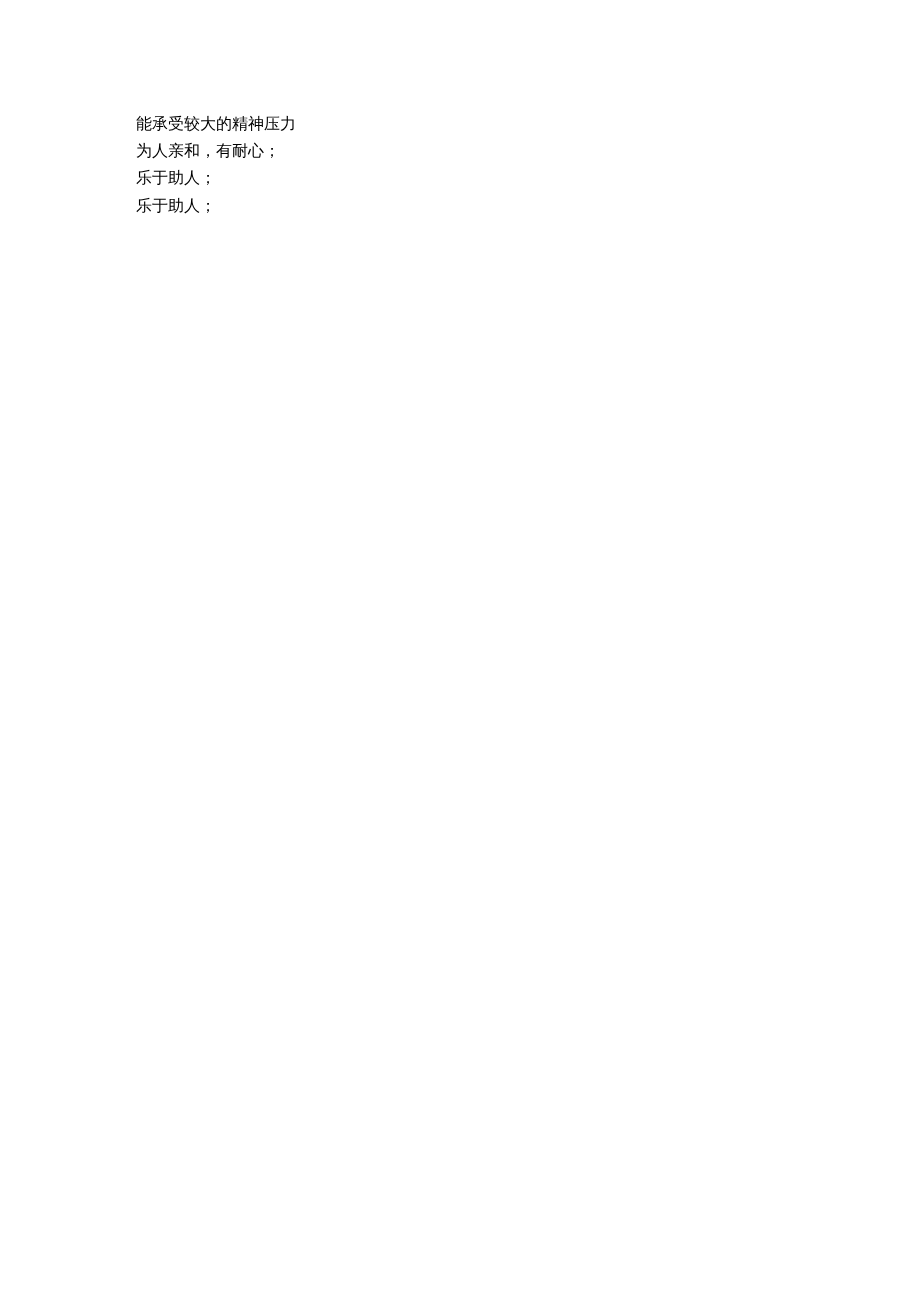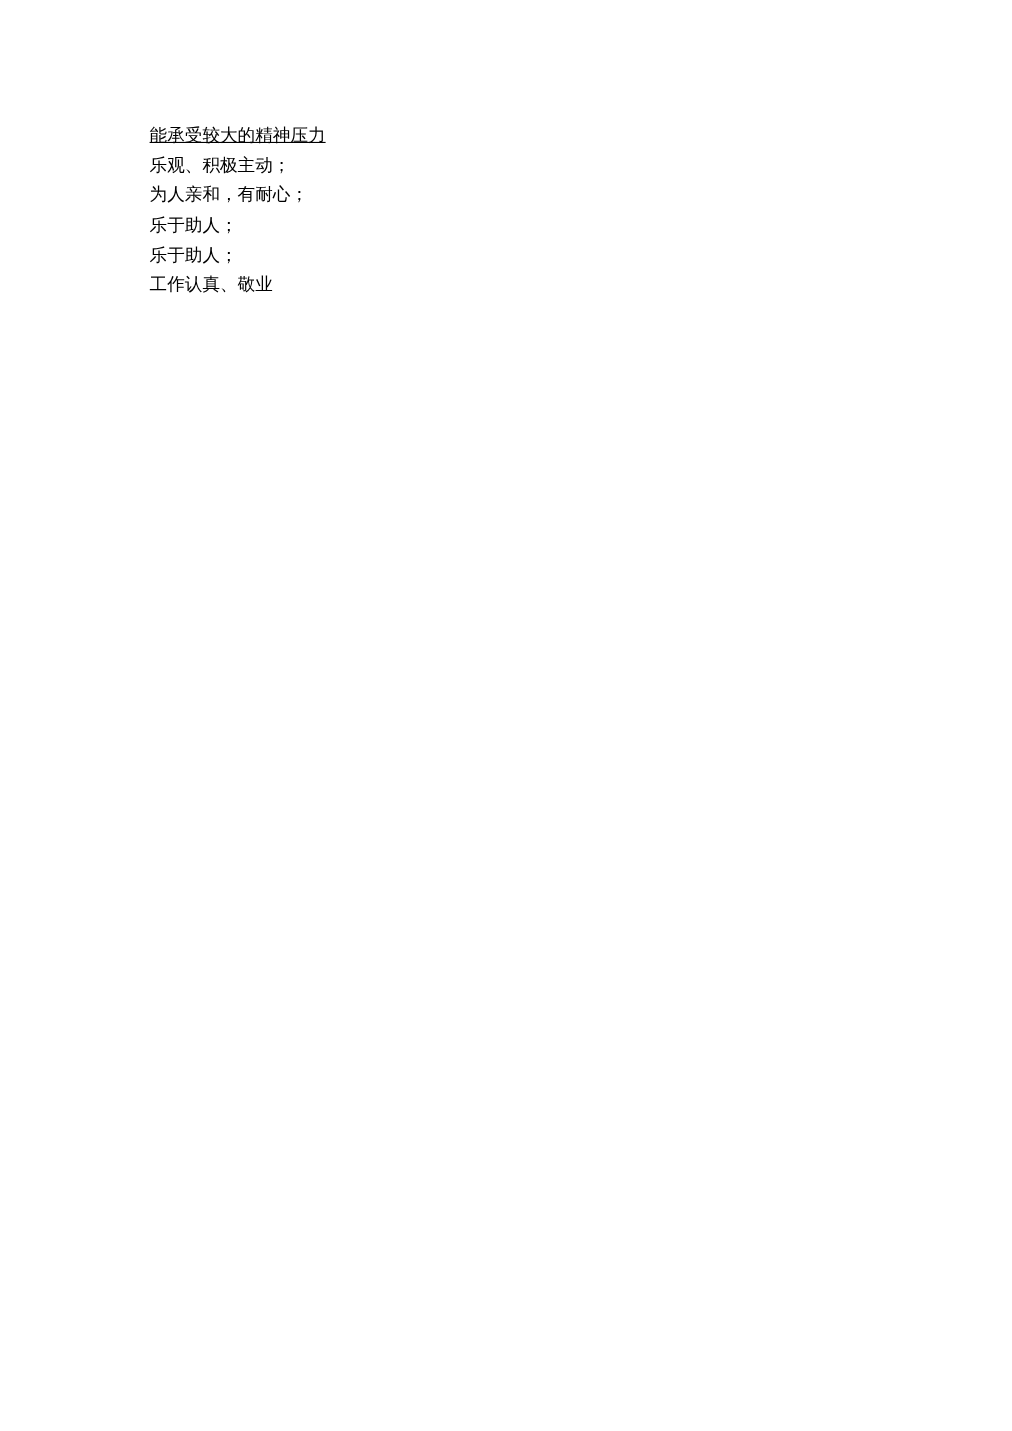--- a/index.html
+++ b/index.html
@@ -16,35 +16,32 @@
     .page {
       padding-top: 110px;
       padding-left: 136px;
       width: 640px;
     }
     .line {
       margin: 0;
       padding: 0;
     }
     .underline {
-      text-decoration: underline;
     }
     .section-heading {
       font-weight: bold;
       border-bottom: 1px solid #000;
       display: inline-block;
       width: 178px;
       padding-bottom: 0px;
       margin-top: 2px;
       margin-bottom: 2px;
     }
   </style>
 </head>
 <body>
 
 <div class="page">
   <p class="line underline">能承受较大的精神压力</p>
-  <p class="line">乐观、积极主动；</p>
   <p class="line">为人亲和，有耐心；</p>
   <p class="line">乐于助人；</p>
   <p class="line">乐于助人；</p>
-  <p class="line">工作认真、敬业</p>
 </div>
 
 </body></html>

